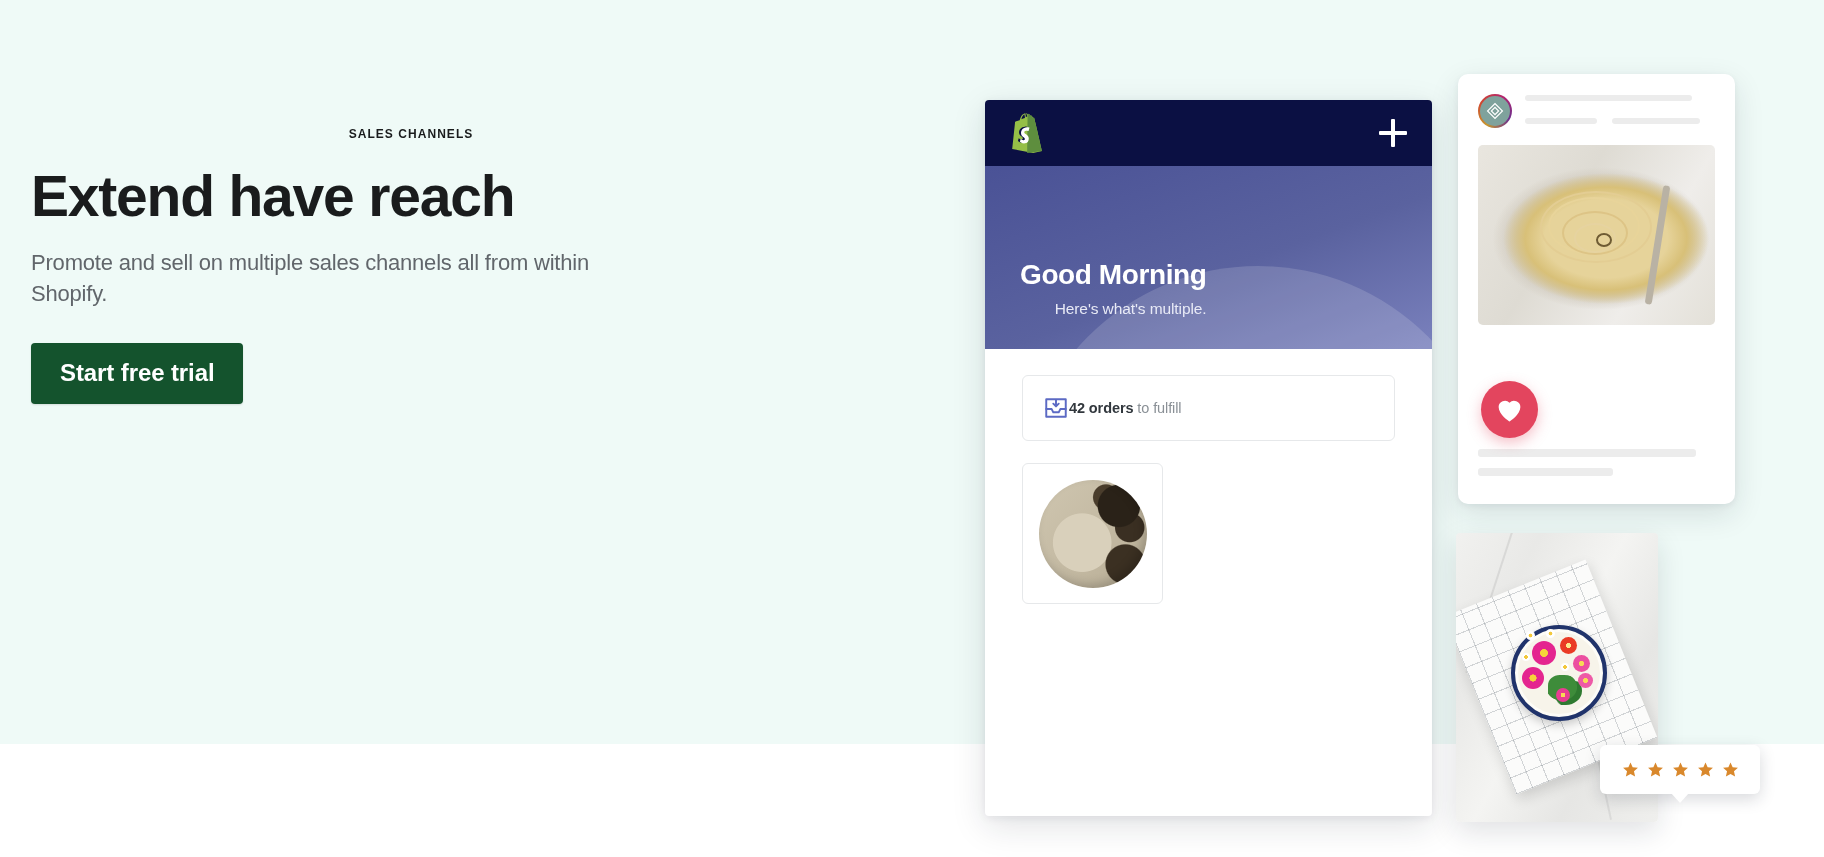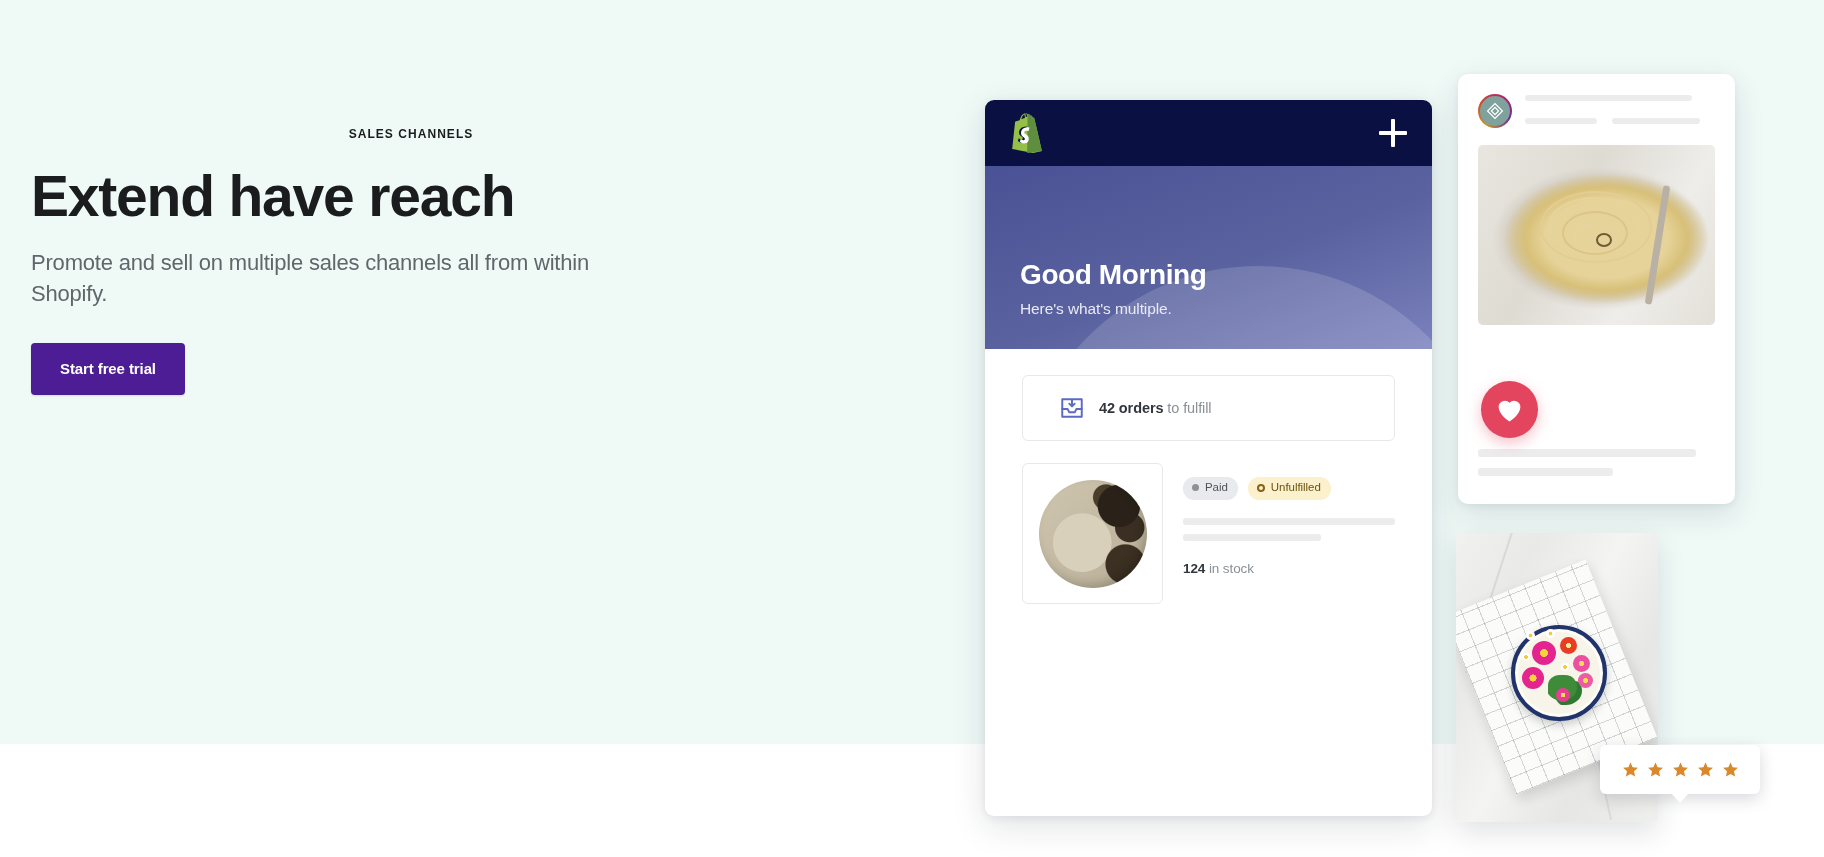--- a/index.html
+++ b/index.html
@@ -30,39 +30,40 @@
     font-size:57px; line-height:1.06; font-weight:700;
     letter-spacing:-1.2px; color:#1a1c1d;
   }
   #subhead{
     margin-top:22px; width:640px;
     font-size:22px; line-height:1.38; font-weight:400;
     color:#61666b; letter-spacing:-0.2px;
   }
   #cta-row{ margin-top:34px; }
   #cta-btn{
-    display:inline-block; background:#4c1d95; color:#ffffff;
-    font-size:15px; font-weight:700; letter-spacing:-0.1px;
+    display:inline-block; background:#14532d; color:#ffffff;
+    font-size:24px; font-weight:700; letter-spacing:-0.1px;
     padding:18px 29px 19px 29px; border:none; border-radius:4px;
     cursor:pointer; line-height:1;
     box-shadow:0 1px 2px rgba(0,0,0,.12);
   }
   #sub-link-row{
     margin-top:28px; font-size:18px; color:#61666b; letter-spacing:-0.1px;
   }
   #sub-link{
     color:#007a5c; text-decoration:underline; cursor:pointer;
     text-underline-offset:2px;
   }
 
   
   #phone{
     position:absolute; left:985px; top:100px; width:447px; height:716px;
-    background:#ffffff; border-radius:9px; overflow:hidden;
+    background:#ffffff; border-radius:4px; overflow:hidden;
     box-shadow:0 10px 34px rgba(24,31,50,.13), 0 2px 8px rgba(24,31,50,.07);
+    text-align:right;
   }
   #phone-topbar{
     position:relative; height:66px; background:#0b1043;
     display:flex; align-items:center; justify-content:space-between;
     padding:0 22px 0 24px;
   }
   #shopify-bag{ width:36px; height:40px; display:block; }
   #plus-icon{
     width:34px; height:34px; position:relative; cursor:pointer;
   }
@@ -88,22 +89,22 @@
     margin-top:12px; font-size:15.5px; font-weight:400;
     color:#e8eaf6; letter-spacing:-0.1px; line-height:1;
   }
 
   #phone-body{ padding:26px 37px 0 37px; }
 
   .pcard{
     background:#ffffff; border:1px solid #e6e8ea; border-radius:6px;
   }
   #orders-card{
-    display:flex; align-items:center; gap:14px;
-    padding:19px 36px; margin-bottom:22px;
+    display:flex; align-items:center; gap:0;
+    padding:19px 20px; margin-bottom:22px;
   }
   #orders-icon{ width:26px; height:26px; flex:none; }
   #orders-text{ font-size:14.5px; color:#8a9096; letter-spacing:-0.1px; }
   #orders-text b{ color:#31373d; font-weight:700; }
 
   .prow{
     display:flex; gap:20px; margin-bottom:20px;
   }
   .thumb{
     width:141px; height:141px; flex:none; background:#ffffff;
@@ -293,37 +294,20 @@
         <path d="M3 13v7h18v-7"></path>
       </svg>
       <div id="orders-text">
         <b>42 orders</b><span> to fulfill</span>
       </div>
     </div>
 
     <div class="prow">
       <div class="thumb">
         <div class="plate-a"></div>
-      </div>
-      <div class="prow-info">
-        <div class="badges">
-          <span class="badge paid">
-            <i class="dot"></i>
-            <span>Paid</span>
-          </span>
-          <span class="badge unfulfilled">
-            <i class="dot"></i>
-            <span>Unfulfilled</span>
-          </span>
-        </div>
-        <div class="skel w-long"></div>
-        <div class="skel w-short"></div>
-        <div class="stock">
-          <b>124</b><span> in stock</span>
-        </div>
       </div>
     </div>
 
 
   </div>
 </div>
 
 <div id="ig-card">
   <div id="ig-head">
     <div id="ig-avatar">

